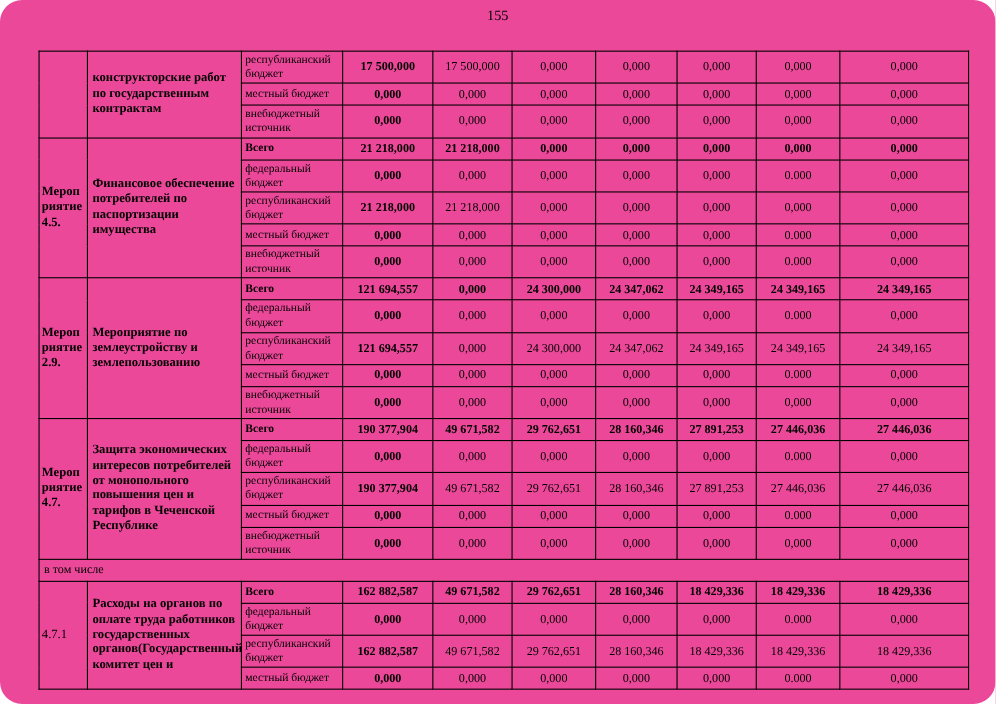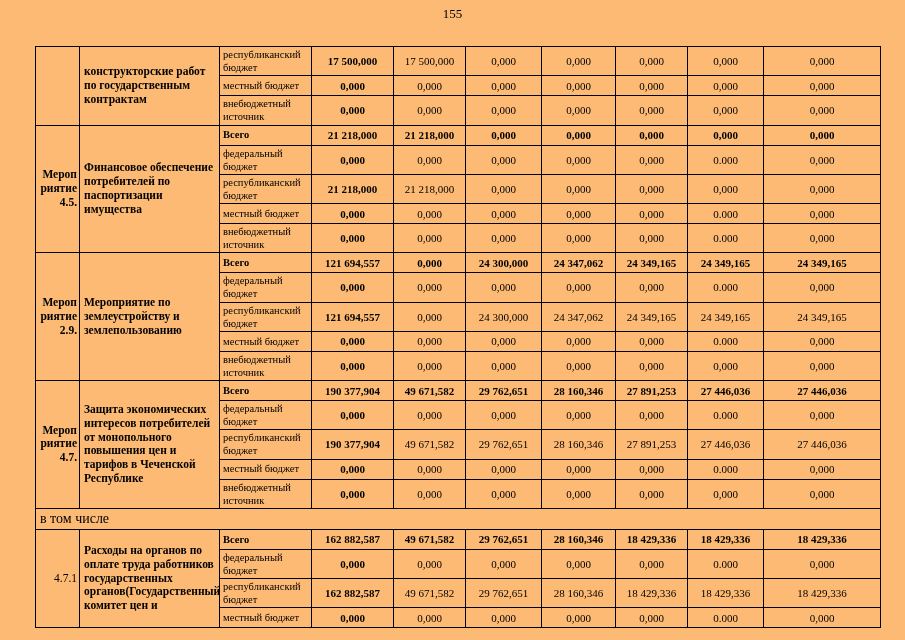--- a/index.html
+++ b/index.html
@@ -1,24 +1,25 @@
 <!DOCTYPE html>
 <html><head>
 <meta charset="utf-8">
 <style>
   * { margin: 0; padding: 0; box-sizing: border-box; }
   html, body { background: #ffffff; }
   .page {
     position: relative;
     width: 905px;
     height: 640px;
-    background: #fdba74;
+    background: #ec4899;
     color: #000000;
     font-family: "Liberation Serif", "DejaVu Serif", serif;
     overflow: hidden;
+    border-radius: 20px;
   }
   .page-number {
     position: absolute;
     top: 6px;
     left: 0;
     width: 100%;
     text-align: center;
     font-size: 13px;
   }
   .budget-table {
@@ -28,21 +29,21 @@
     width: 845px;
     border-collapse: collapse;
     table-layout: fixed;
   }
   .budget-table td {
     border: 1px solid #000000;
     vertical-align: middle;
     height: 20px;
   }
   .id-cell {
-    text-align: right;
+    text-align: left;
     font-size: 11.5px;
     line-height: 1.2;
     padding: 14px 2px;
     word-break: break-word;
     overflow-wrap: anywhere;
   }
   .title-cell {
     font-size: 11.5px;
     line-height: 1.2;
     padding: 2px 4px;
@@ -54,21 +55,21 @@
     line-height: 1.25;
     padding: 1px 3px;
   }
   .value-cell {
     font-size: 11px;
     text-align: center;
     white-space: nowrap;
     padding: 1px 2px;
   }
   .divider-cell {
-    font-size: 14px;
+    font-size: 11px;
     padding: 2px 4px;
     margin-left: 18px;
   }
   .bold { font-weight: bold; }
 </style>
 </head>
 <body>
 
 <div class="page">
   <div class="page-number">155</div>

